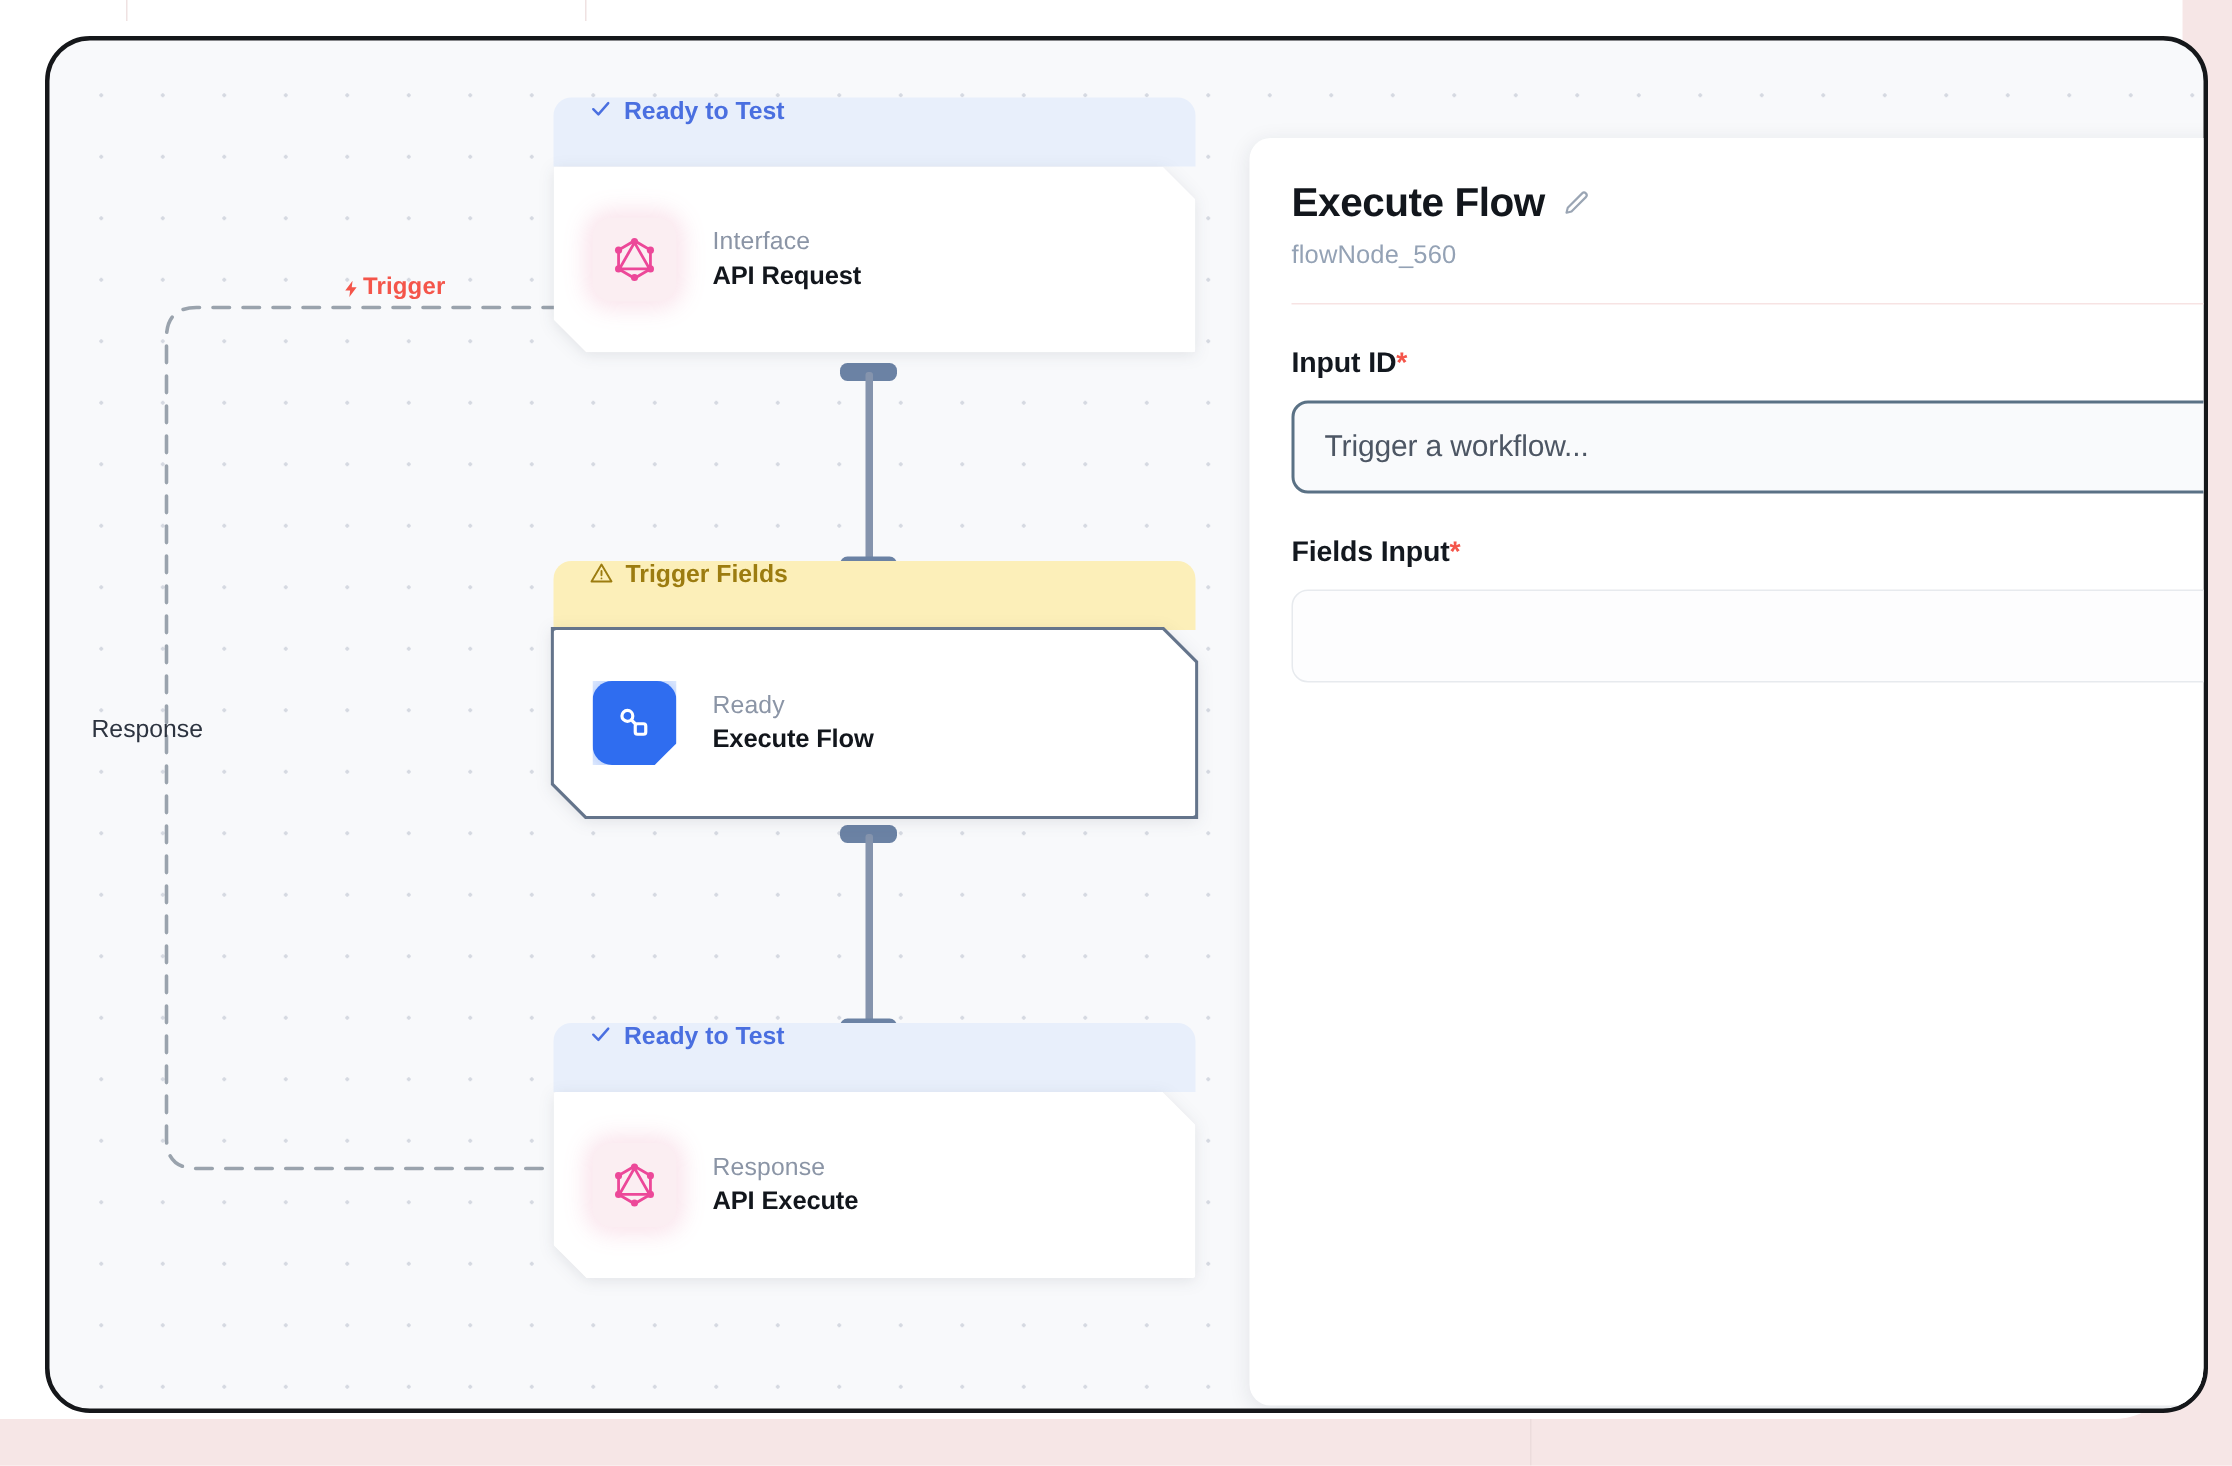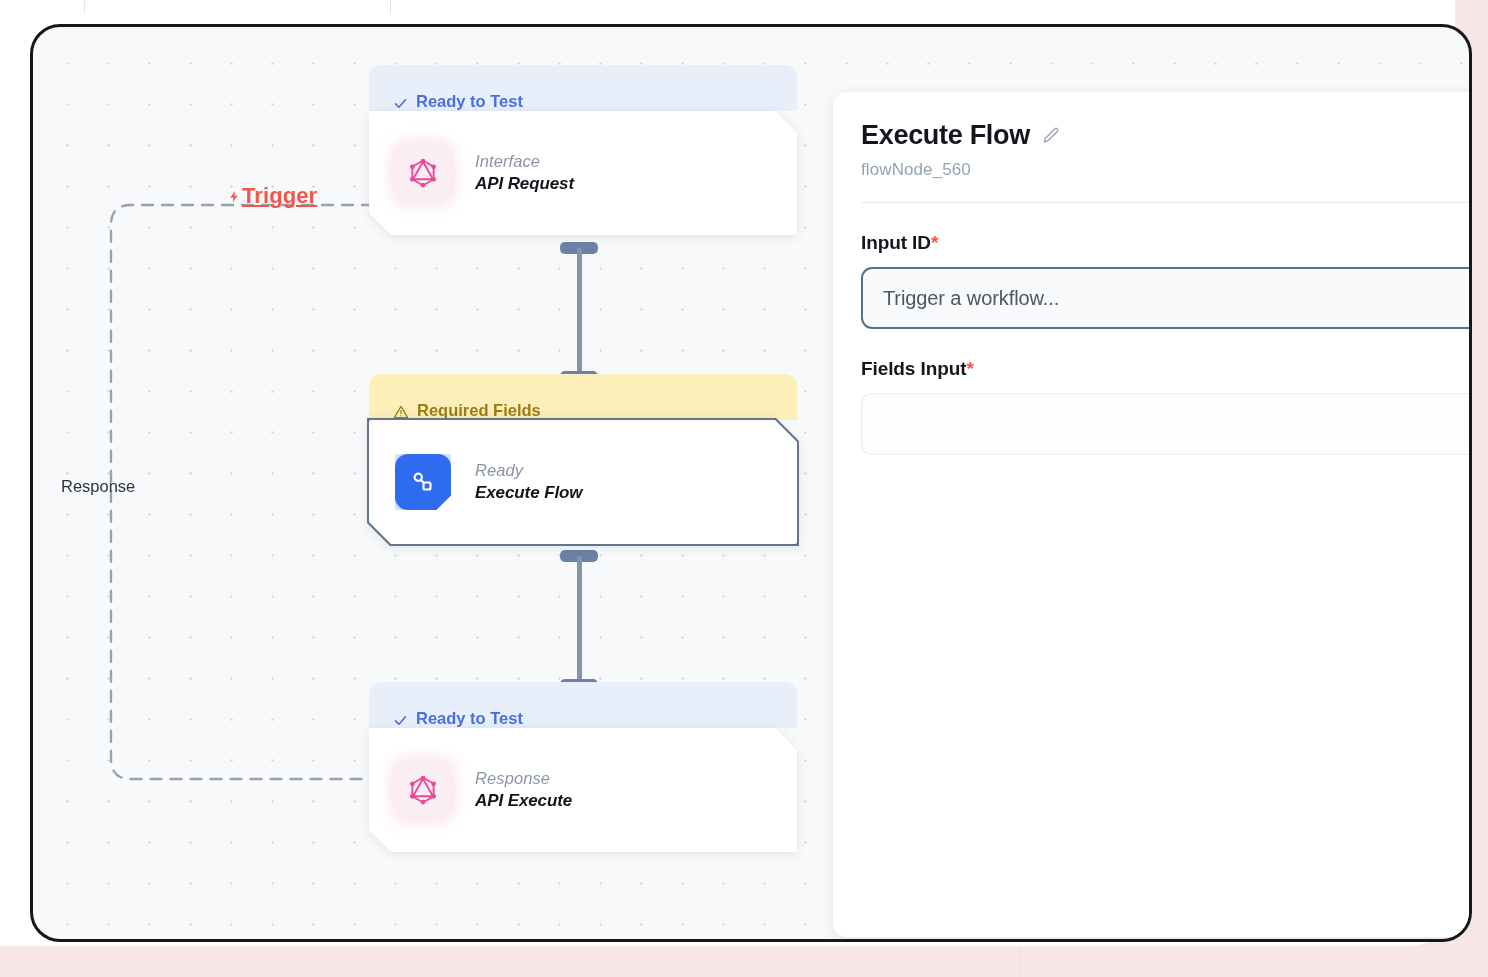--- a/index.html
+++ b/index.html
@@ -80,25 +80,24 @@
   }
 
   .label-trigger {
     position: absolute;
     left: 195px;
     top: 156px;
     display: flex;
     align-items: center;
     gap: 1px;
     color: #f4554a;
-    font-size: 22px;
+    font-size: 16px;
     font-weight: 600;
     letter-spacing: .1px;
     white-space: nowrap;
-    text-decoration: underline;
   }
   .bolt-icon { width: 13px; height: 15px; display:block; }
 
   .label-response {
     position: absolute;
     left: 28px;
     top: 450px;
     color: #2d3440;
     font-size: 16.5px;
     font-weight: 500;
@@ -122,21 +121,21 @@
 
   
   .node {
     position: absolute;
     width: 428px;
   }
 
   .node-status {
     height: 46px;
     display: flex;
-    align-items: flex-end;
+    align-items: flex-start;
     gap: 8px;
     padding: 0 24px;
     box-sizing: border-box;
     font-size: 16.5px;
     font-weight: 600;
     border-radius: 12px 12px 0 0;
     position: relative;
     z-index: 0;
   }
   .node-status.ready {
@@ -157,21 +156,20 @@
     align-items: center;
     padding-left: 26px;
     box-sizing: border-box;
     
     clip-path: polygon(0 0, calc(100% - 22px) 0, 100% 22px, 100% 100%, 22px 100%, 0 calc(100% - 22px));
     border-radius: 2px;
   }
   .node-body-wrap {
     position: relative;
     filter: drop-shadow(0 2px 5px rgba(30,41,59,.10));
-    font-style: italic;
   }
   
   .node-outline {
     position: absolute;
     inset: -2px;
     background: #64748b;
     clip-path: polygon(0 0, calc(100% - 23px) 0, 100% 23px, 100% 100%, 23px 100%, 0 calc(100% - 23px));
   }
 
   .node-icon {
@@ -354,21 +352,21 @@
       </div>
     </div>
 
     <div class="node" style="left:336px; top:347px;">
       <div class="node-status warn">
         <svg class="status-glyph" width="16" height="16" viewBox="0 0 24 24" fill="none" stroke="#9c7c10" stroke-width="1.9" stroke-linejoin="round">
             <path d="M12 3.5 L22 20.5 H2 Z"></path>
             <path d="M12 10 v4.2" stroke-linecap="round"></path>
             <circle cx="12" cy="17.4" r=".9" fill="#9c7c10" stroke="none"></circle>
           </svg>
-        <span>Required Fields</span>
+        <span>Trigger Fields</span>
       </div>
       <div class="node-body-wrap">
         <div class="node-outline"></div>
         <div class="node-body">
           <div class="node-icon blue">
             <svg width="30" height="30" viewBox="0 0 24 24" fill="none" stroke="#ffffff" stroke-width="1.7">
               <circle cx="8.2" cy="8.2" r="2.9"></circle>
               <rect x="12.4" y="12.4" width="5.6" height="5.6" rx="1.2"></rect>
               <path d="M10.3 10.3 L12.4 12.4" stroke-linecap="round"></path>
             </svg>

